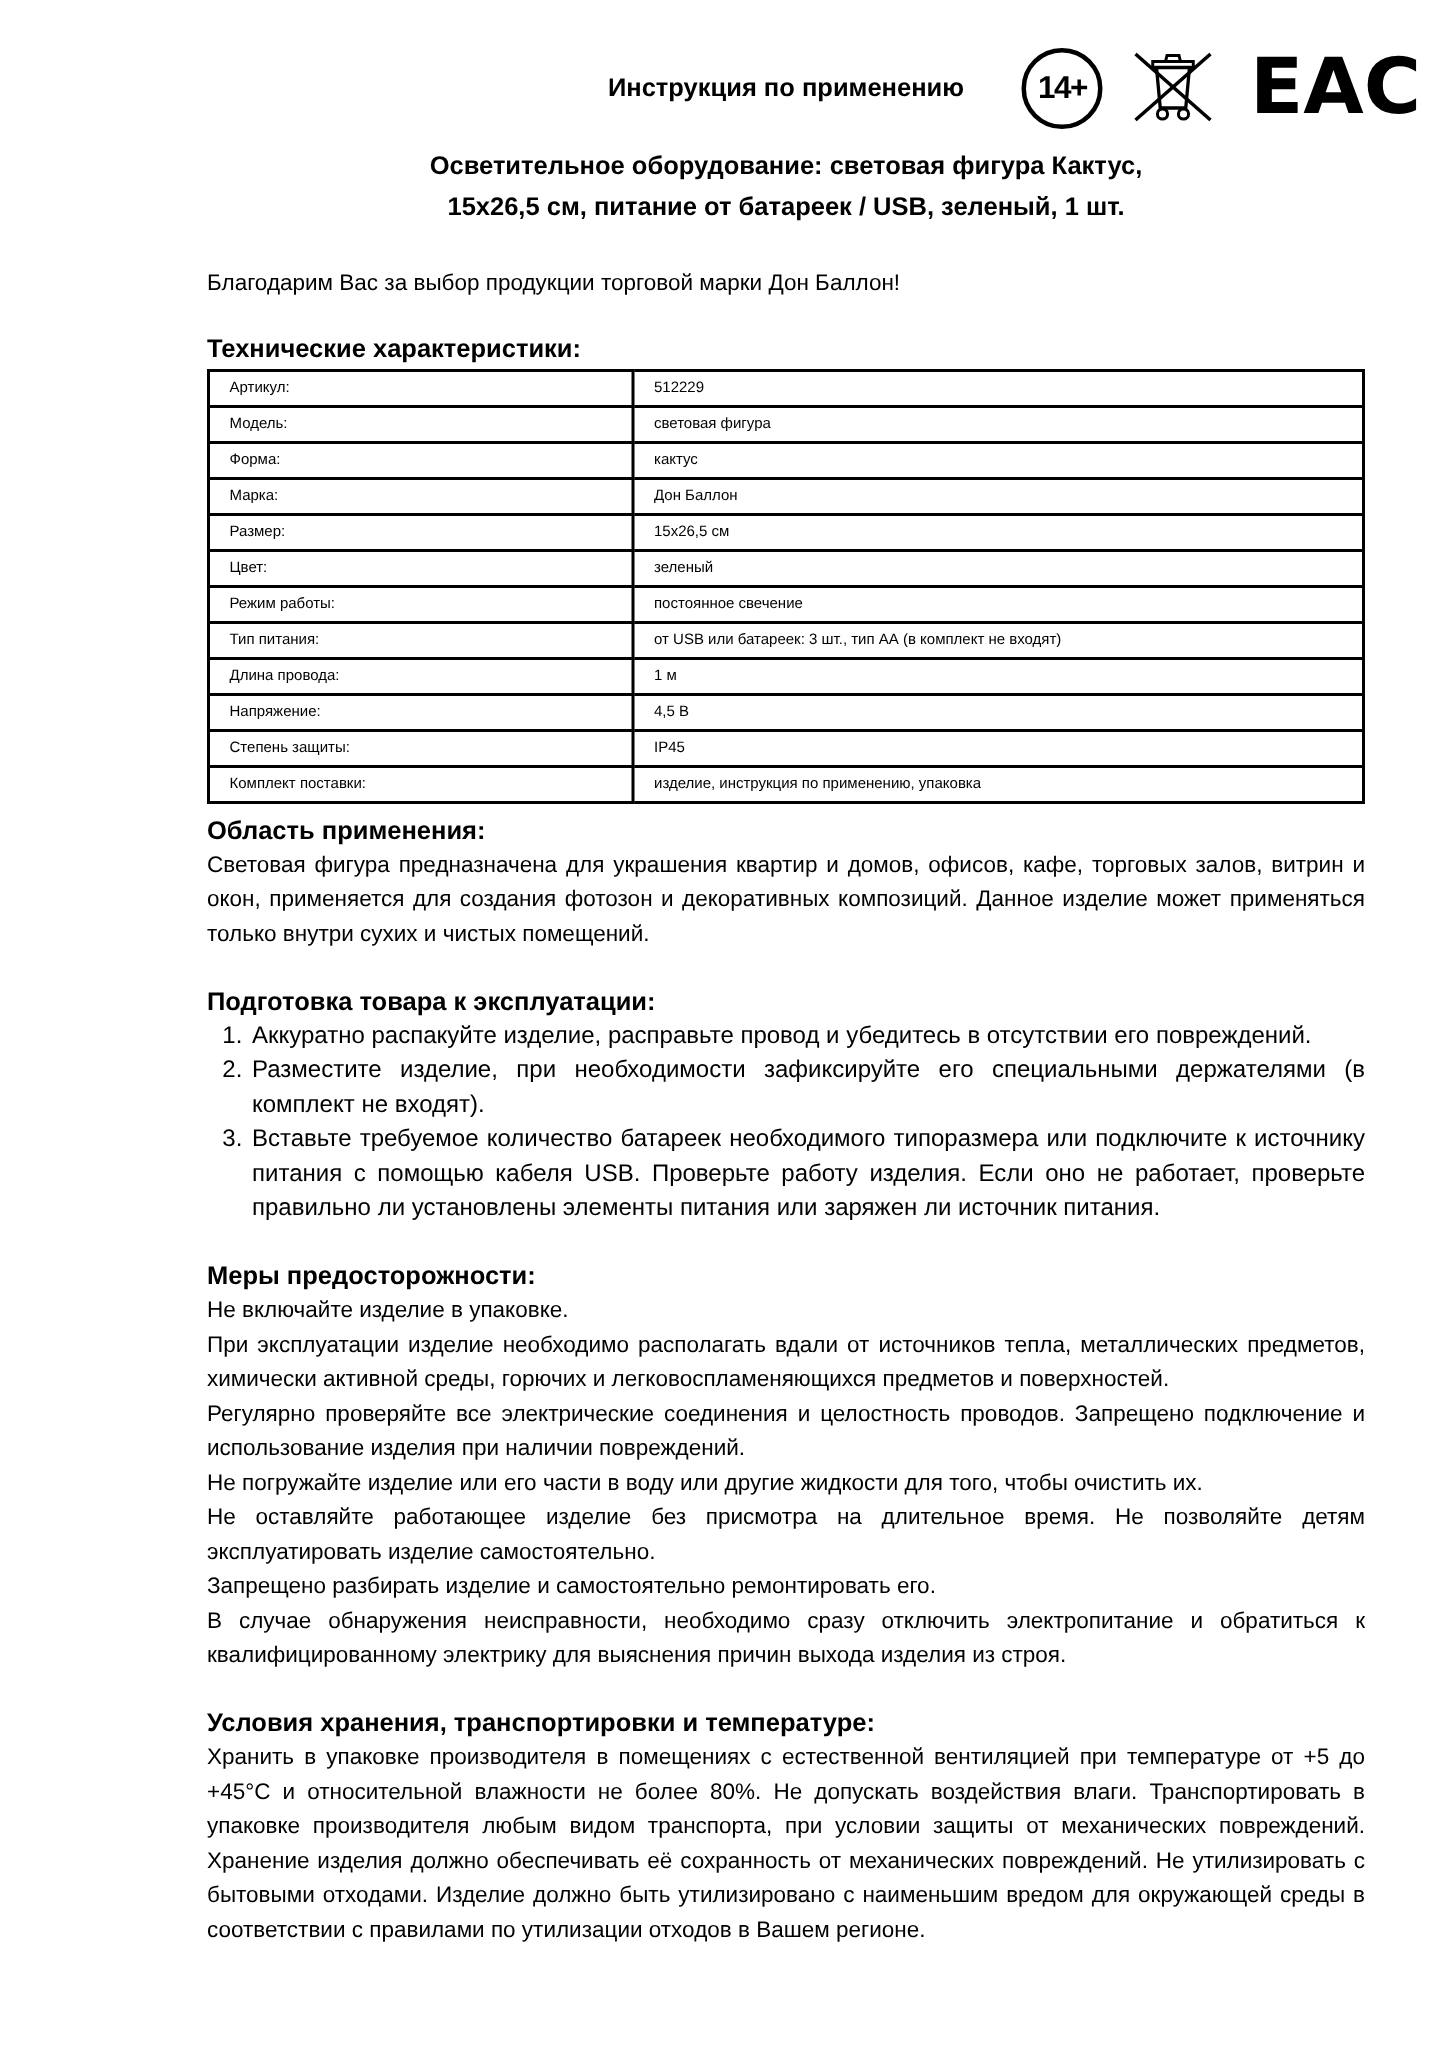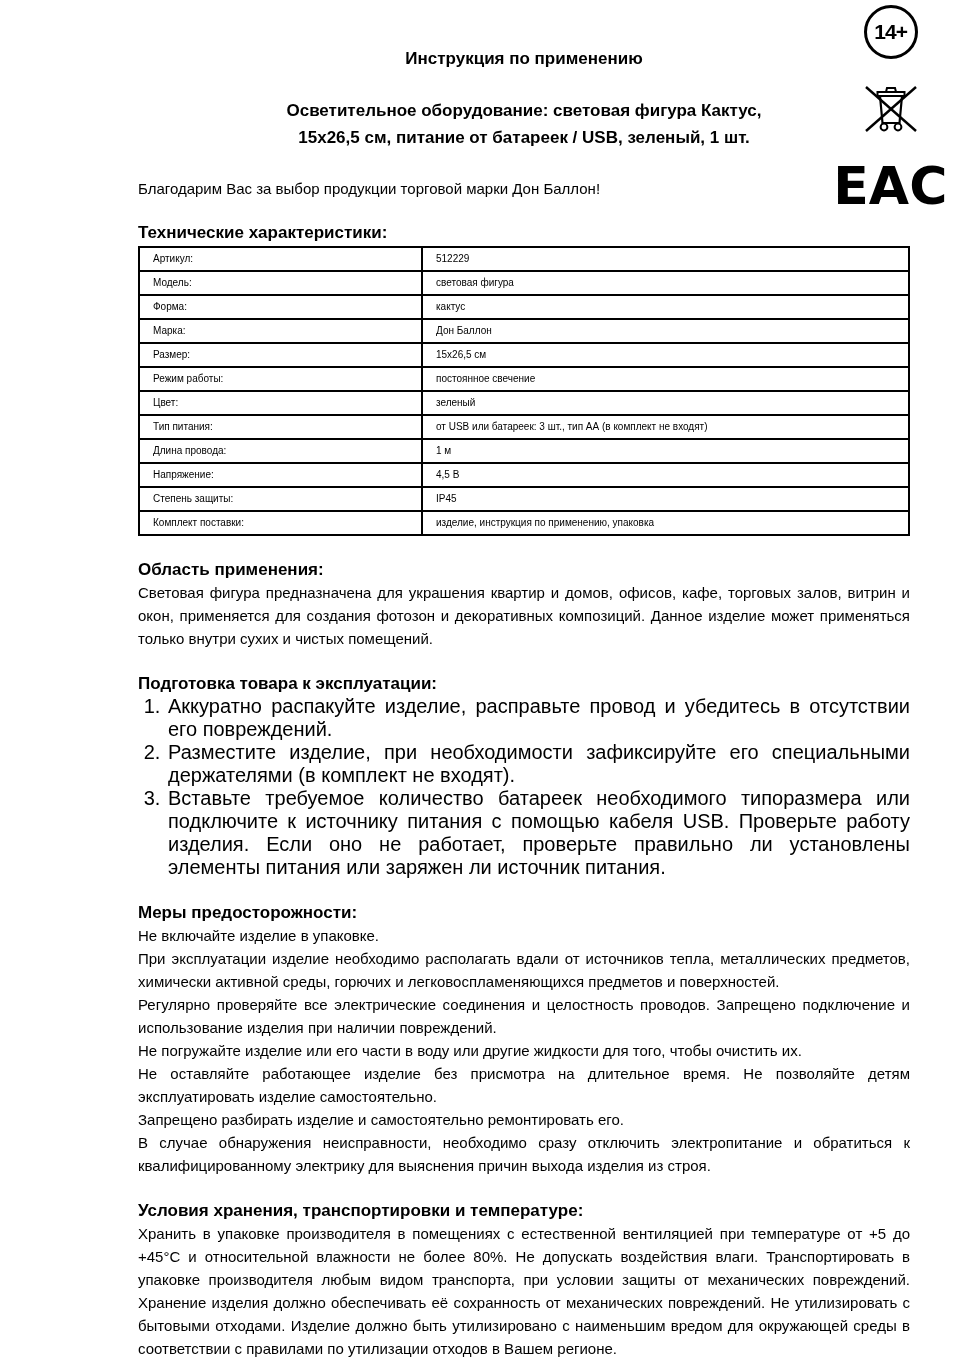--- a/index.html
+++ b/index.html
@@ -16,26 +16,25 @@
     overflow: hidden;
   }
   .page {
     position: relative;
     width: 968px;
     height: 1369px;
   }
   
   .cert-icons {
     position: absolute;
-    top: 5px;
+    top: 28px;
     right: 16px;
     display: flex;
     align-items: center;
     gap: 20px;
-    flex-direction: column;
   }
   .age-badge {
     width: 48px;
     height: 48px;
     border: 3px solid #000;
     border-radius: 50%;
     display: flex;
     align-items: center;
     justify-content: center;
     font-size: 21px;
@@ -96,21 +95,21 @@
     line-height: 18px;
     padding: 2px 7px 2px 13px;
     vertical-align: middle;
     height: 18px;
   }
   table.specs td.spec-label { width: 261px; }
   
   ol.steps {
     margin: 0;
     padding-left: 28px;
-    font-size: 20px;
+    font-size: 16px;
     line-height: 23px;
   }
   ol.steps li {
     text-align: justify;
     padding-left: 2px;
   }
 </style>
 </head>
 <body>
 
@@ -169,28 +168,28 @@
         </tr>
         <tr>
           <td class="spec-label">Марка:</td>
           <td>Дон Баллон</td>
         </tr>
         <tr>
           <td class="spec-label">Размер:</td>
           <td>15х26,5 см</td>
         </tr>
         <tr>
+          <td class="spec-label">Цвет:</td>
+          <td>зеленый</td>
+        </tr>
+        <tr>
           <td class="spec-label">Режим работы:</td>
           <td>постоянное свечение</td>
         </tr>
         <tr>
-          <td class="spec-label">Цвет:</td>
-          <td>зеленый</td>
-        </tr>
-        <tr>
           <td class="spec-label">Тип питания:</td>
           <td>от USB или батареек: 3 шт., тип АА (в комплект не входят)</td>
         </tr>
         <tr>
           <td class="spec-label">Длина провода:</td>
           <td>1 м</td>
         </tr>
         <tr>
           <td class="spec-label">Напряжение:</td>
           <td>4,5 В</td>
@@ -199,21 +198,21 @@
           <td class="spec-label">Степень защиты:</td>
           <td>IP45</td>
         </tr>
         <tr>
           <td class="spec-label">Комплект поставки:</td>
           <td>изделие, инструкция по применению, упаковка</td>
         </tr>
       </tbody>
     </table>
 
-    <p class="section-heading" style="margin-top:22px">Область применения:</p>
+    <p class="section-heading" style="margin-top:6px">Область применения:</p>
     <p class="body-text">Световая фигура предназначена для украшения квартир и домов, офисов, кафе, торговых залов, витрин и окон, применяется для создания фотозон и декоративных композиций. Данное изделие может применяться только внутри сухих и чистых помещений.</p>
 
     <p class="section-heading" style="margin-top:22px">Подготовка товара к эксплуатации:</p>
     <ol class="steps">
       <li>Аккуратно распакуйте изделие, расправьте провод и убедитесь в отсутствии его повреждений.</li>
       <li>Разместите изделие, при необходимости зафиксируйте его специальными держателями (в комплект не входят).</li>
       <li>Вставьте требуемое количество батареек необходимого типоразмера или подключите к источнику питания с помощью кабеля USB. Проверьте работу изделия. Если оно не работает, проверьте правильно ли установлены элементы питания или заряжен ли источник питания.</li>
     </ol>
 
     <p class="section-heading" style="margin-top:22px">Меры предосторожности:</p>

